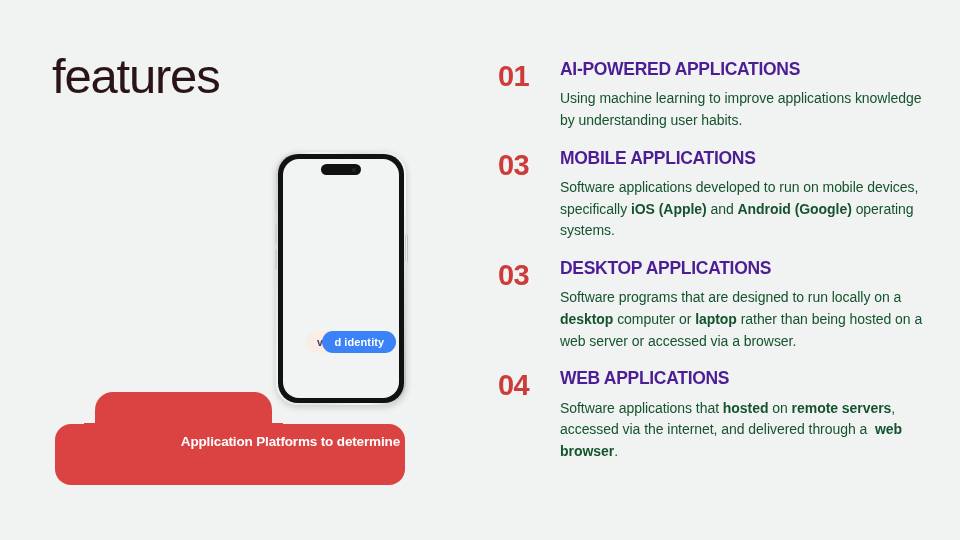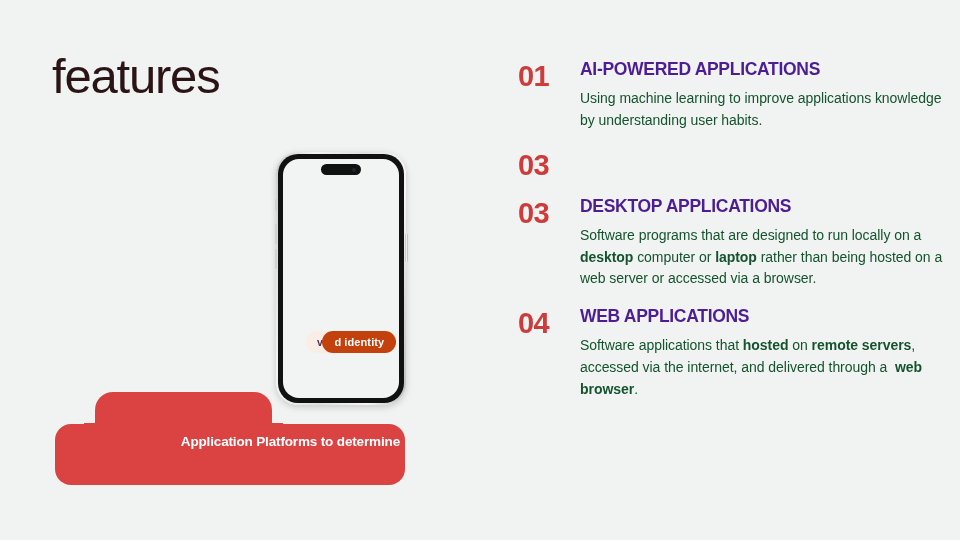--- a/index.html
+++ b/index.html
@@ -113,21 +113,21 @@
     white-space: nowrap;
     letter-spacing: 0.1px;
     overflow: hidden;
     opacity: 0.92;
   }
   #badge-identity {
     height: 22px;
     display: flex;
     align-items: center;
     padding: 0 12px;
-    background: #c2410c;
+    background: #3b82f6;
     border-radius: 11px;
     font-size: 11px;
     font-weight: 700;
     color: #FFFFFF;
     white-space: nowrap;
     letter-spacing: 0.1px;
     margin-left: -36px;
     position: relative;
     z-index: 3;
   }
@@ -191,21 +191,20 @@
     z-index: 2;
     text-align: right;
   }
 
   
   #features-list {
     position: absolute;
     left: 498px;
     top: 60px;
     width: 440px;
-    margin-left: 20px;
   }
   .feature-item {
     display: flex;
     align-items: flex-start;
     margin-bottom: 17px;
   }
   .feature-number {
     width: 62px;
     flex: 0 0 62px;
     font-size: 29px;
@@ -277,20 +276,24 @@
 <div id="features-list">
     <div class="feature-item">
       <div class="feature-number">01</div>
       <div class="feature-body">
         <div class="feature-title">AI-POWERED APPLICATIONS</div>
         <div class="feature-desc">Using machine learning to improve applications knowledge by understanding user habits.</div>
       </div>
     </div>
     <div class="feature-item">
       <div class="feature-number">03</div>
+      <div class="feature-body">
+        <div class="feature-title">MOBILE APPLICATIONS</div>
+        <div class="feature-desc">Software applications developed to run on mobile devices, specifically <b>iOS (Apple)</b> and <b>Android (Google)</b> operating systems.</div>
+      </div>
     </div>
     <div class="feature-item">
       <div class="feature-number">03</div>
       <div class="feature-body">
         <div class="feature-title">DESKTOP APPLICATIONS</div>
         <div class="feature-desc">Software programs that are designed to run locally on a <b>desktop</b> computer or <b>laptop</b> rather than being hosted on a web server or accessed via a browser.</div>
       </div>
     </div>
     <div class="feature-item">
       <div class="feature-number">04</div>

